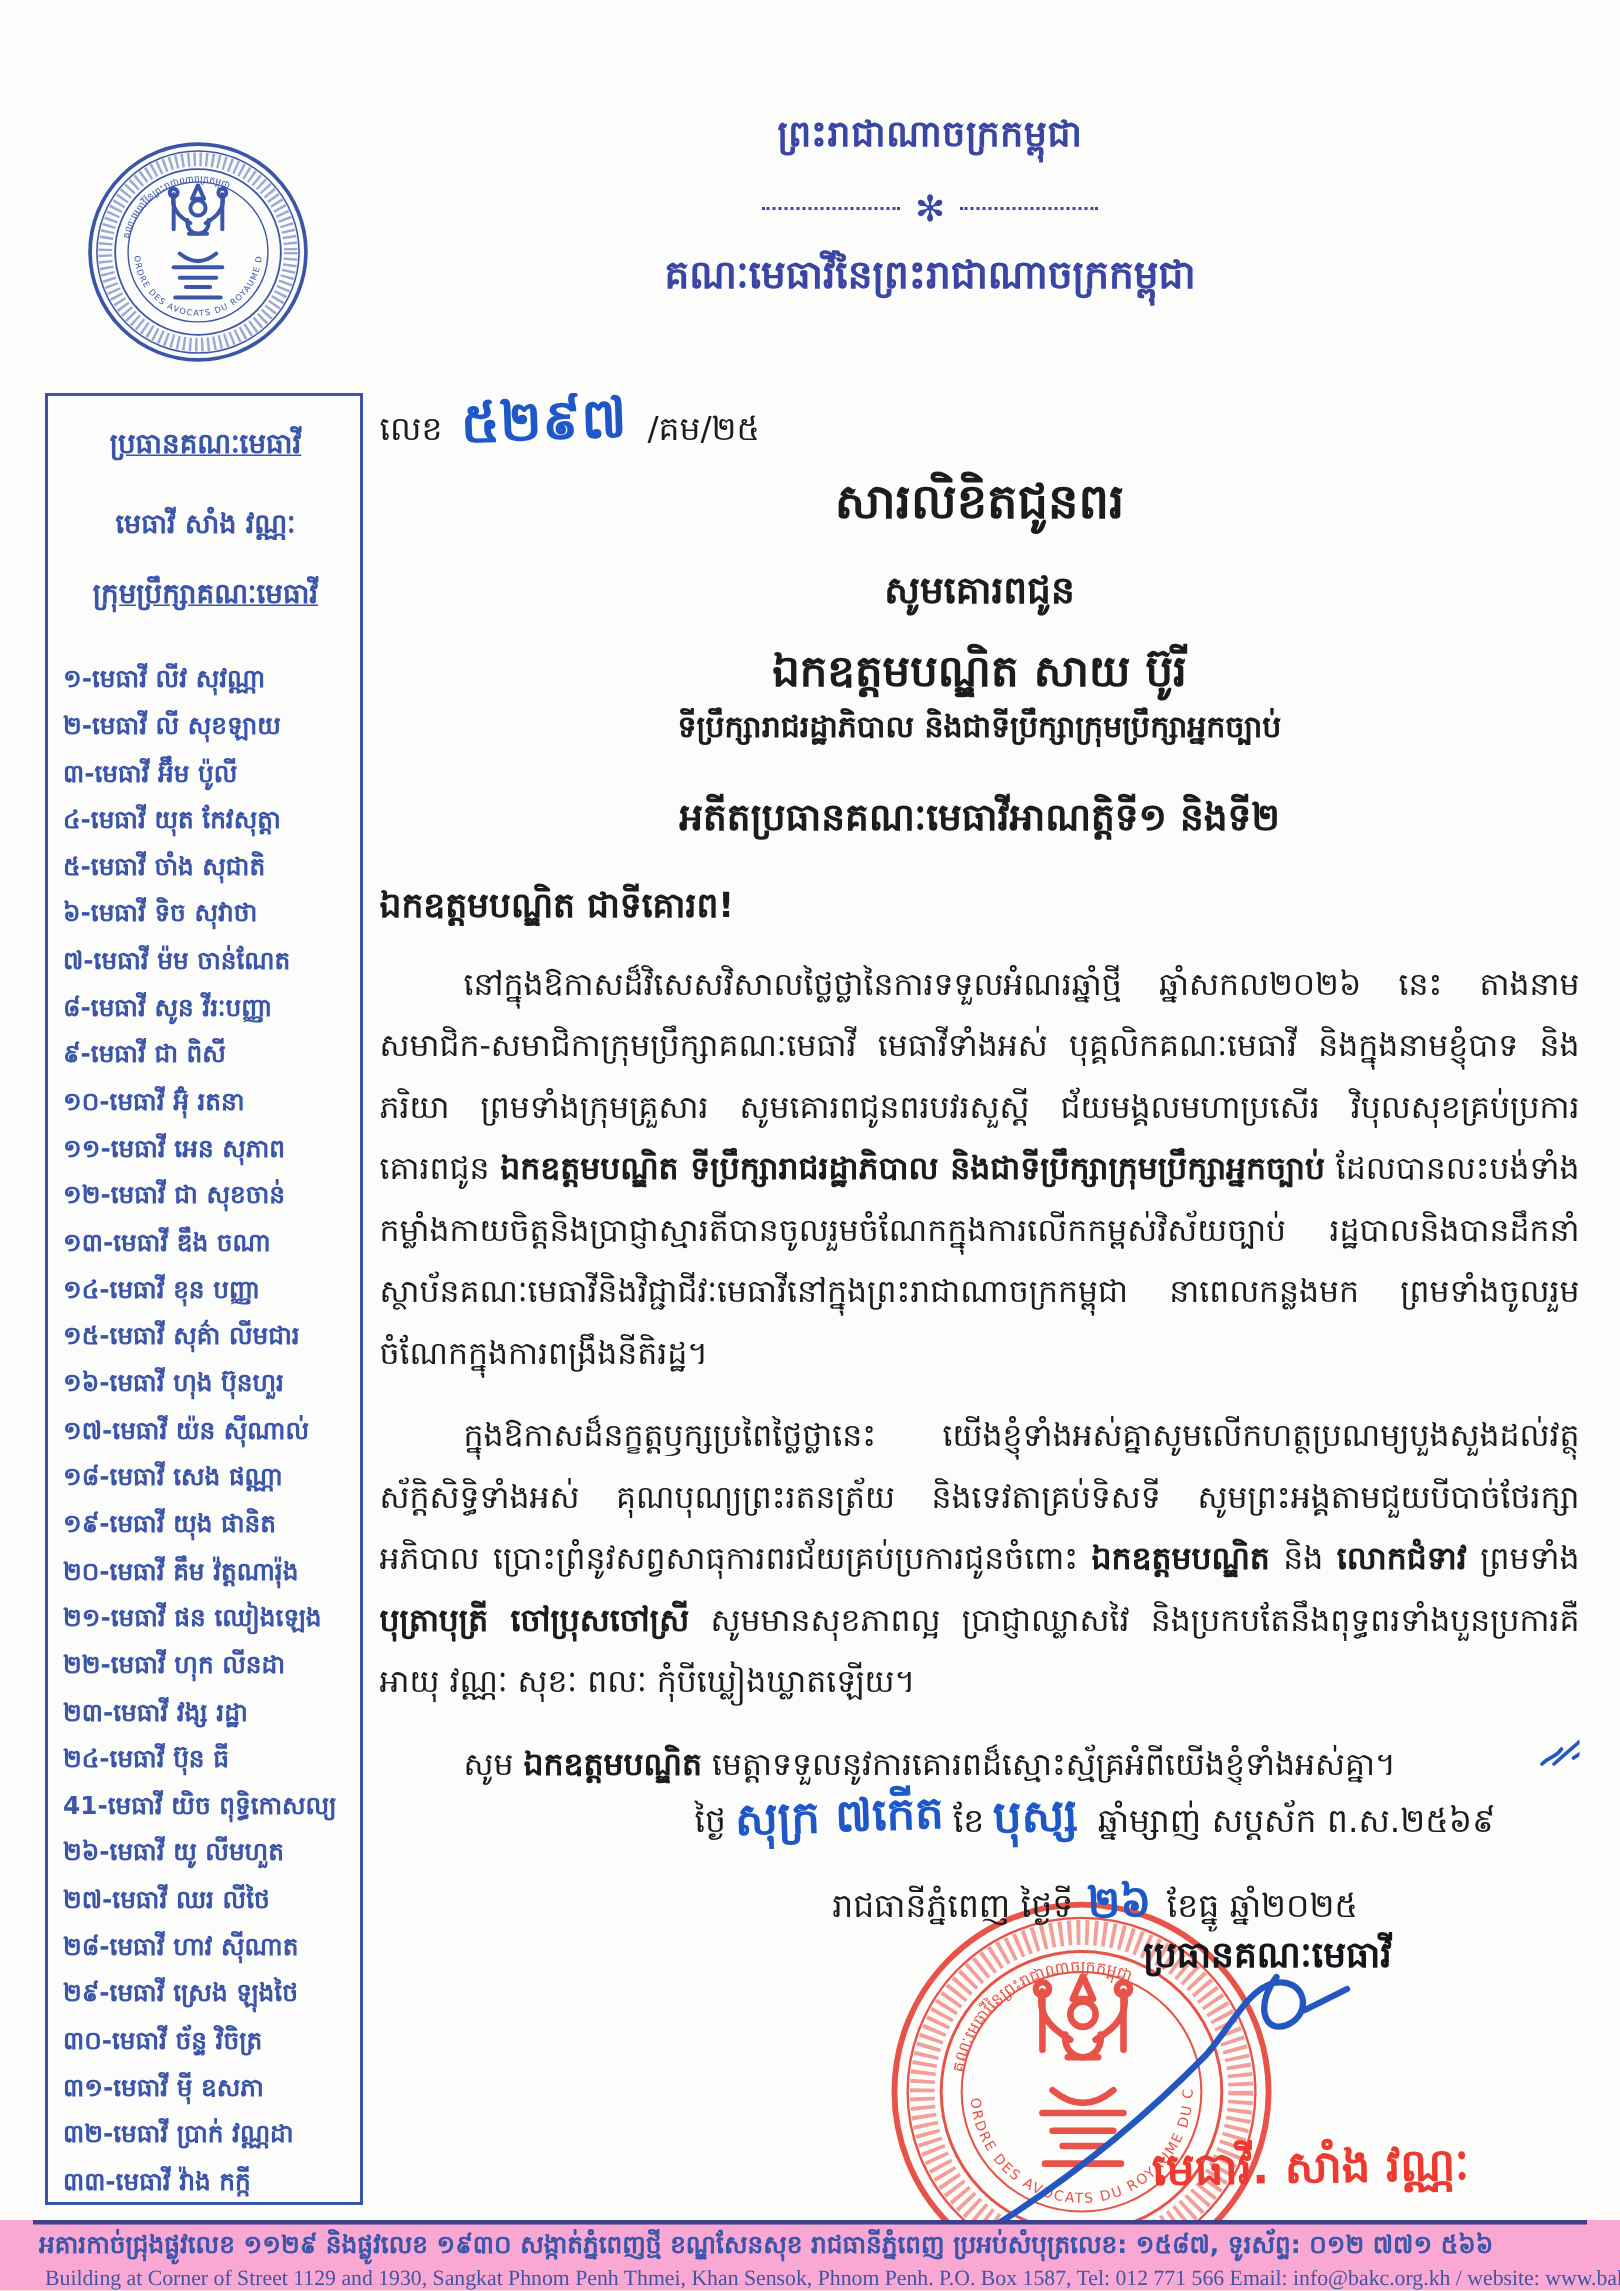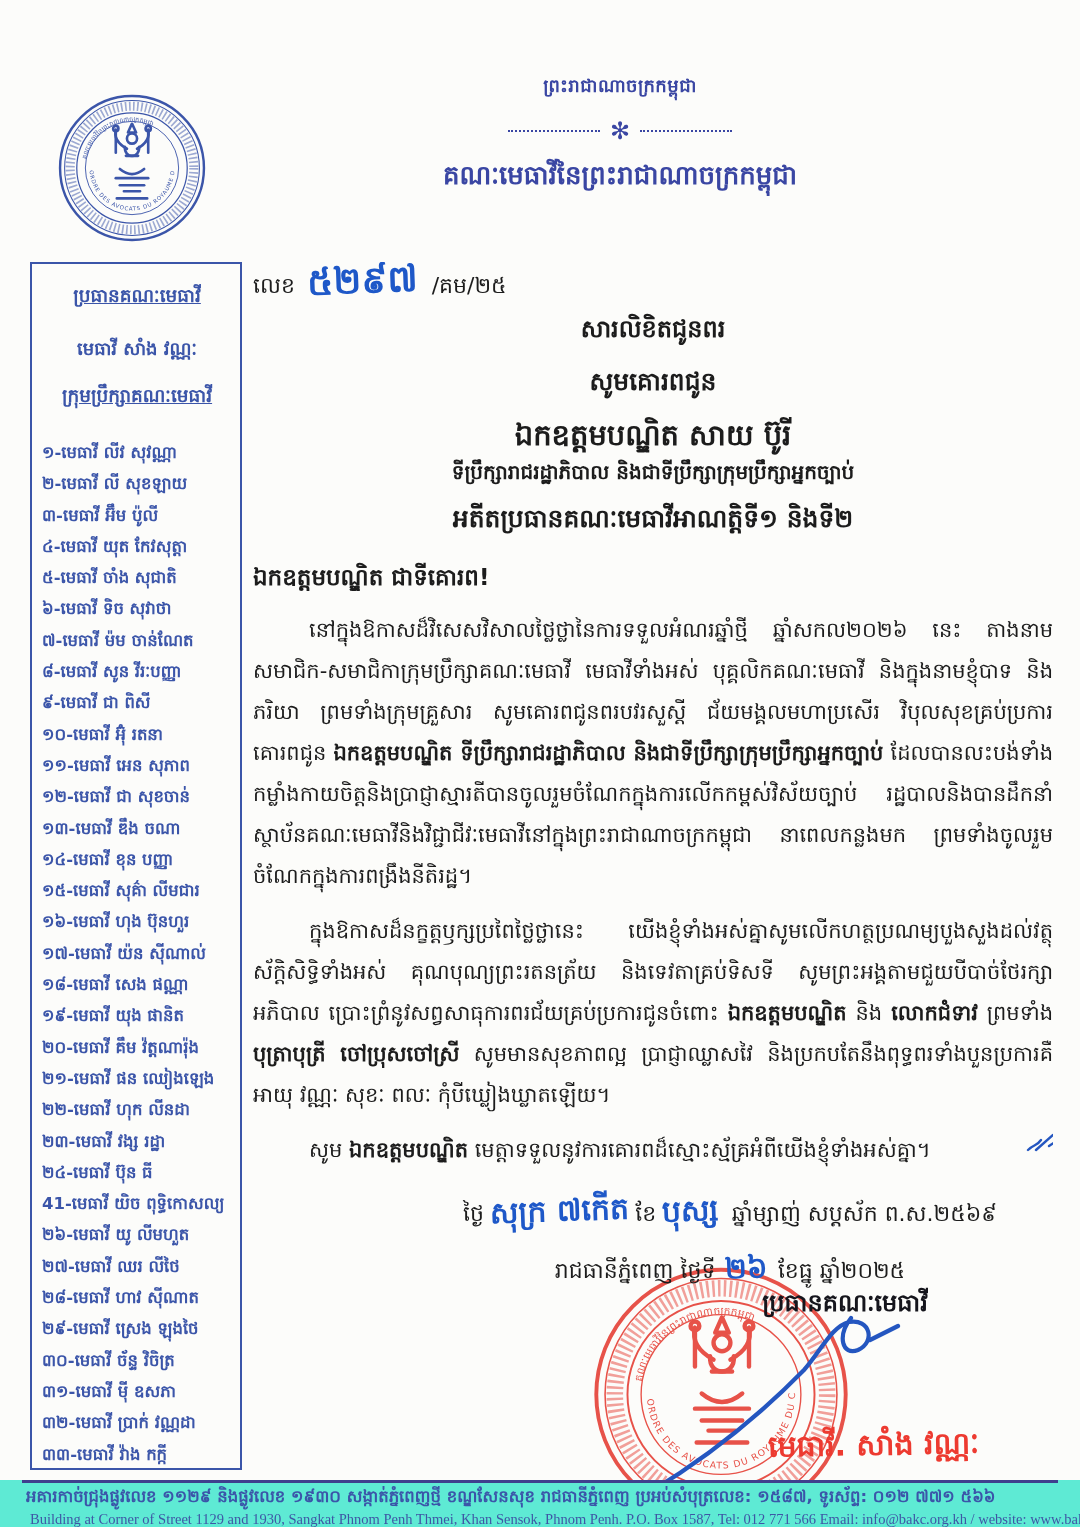--- a/index.html
+++ b/index.html
@@ -1,62 +1,62 @@
 <!DOCTYPE html>
 <html><head>
 <meta charset="utf-8">
 <style>
   html,body{margin:0;padding:0;background:#e9e7e2;}
   .page{position:relative;width:1080px;height:1527px;background:#fcfcfa;overflow:hidden;
         font-family:"DejaVu Sans","Liberation Sans",sans-serif;color:#1c1c1c;}
   
   .seal-blue{position:absolute;left:56px;top:92px;width:152px;height:152px;color:#3b55a9;}
   .letterhead{position:absolute;left:250px;top:74px;width:740px;text-align:center;color:#3a46a3;}
-  .lh1{font-size:18px;font-weight:bold;letter-spacing:.5px;}
+  .lh1{font-size:24px;font-weight:bold;letter-spacing:.5px;}
   .lh2{font-size:25px;font-weight:bold;margin-top:26px;}
   .divider{display:flex;align-items:center;justify-content:center;gap:10px;margin-top:18px;color:#3a46a3;}
   .dline{display:inline-block;width:92px;border-top:2px dotted #3a46a3;position:relative;}
   .dglyph{font-size:24px;line-height:1;}
   .lh3{font-size:26px;font-weight:bold;margin-top:16px;}
   
   .sidebar{position:absolute;left:30px;top:262px;width:212px;height:1208px;border:2px solid #3b55a9;
            box-sizing:border-box;padding:20px 6px 0 8px;color:#3b55a9;}
   .sb-h{font-size:18.5px;font-weight:bold;text-align:center;text-decoration:underline;margin-bottom:26px;}
   .sb-name{font-size:18px;font-weight:bold;text-align:center;margin-bottom:20px;}
   .sb-list{list-style:none;margin:6px 0 0 0;padding:0 0 0 2px;}
   .sb-item{font-size:16.5px;font-weight:600;line-height:31.3px;white-space:nowrap;overflow:hidden;}
   
   .content{position:absolute;left:253px;top:262px;width:800px;height:928px;overflow:hidden;}
   .ref-line{font-size:22px;height:52px;}
   .hand{color:#1e58c8;font-weight:bold;display:inline-block;transform:rotate(-2deg);}
   .ref-num{font-size:37px;margin:0 14px 0 12px;line-height:1;}
   .title-block{text-align:center;}
-  .t1{font-size:24px;font-weight:bold;font-family:Liberation Serif, serif;}
+  .t1{font-size:32px;font-weight:bold;font-family:Liberation Serif, serif;}
   .t2{font-size:25px;font-weight:bold;margin-top:17px;}
   .t3{font-size:29px;font-weight:bold;margin-top:15px;text-align:center;}
   .t4{font-size:20px;font-weight:bold;}
-  .t5{font-size:25px;font-weight:bold;margin-top:14px;}
+  .t5{font-size:25px;font-weight:bold;margin-top:28px;}
   .salutation{font-size:23px;font-weight:bold;margin:24px 0 0 0;}
   .para{font-size:21px;line-height:41px;text-align:justify;margin:14px 0 0 0;text-indent:56px;
         overflow-wrap:anywhere;}
   .closing{position:relative;}
   .tick{position:absolute;right:-6px;top:2px;width:34px;height:24px;}
   
   .date-block{position:absolute;left:420px;top:1192px;width:620px;text-align:center;font-size:22px;z-index:4;}
   .date-l1 .hand{font-size:30px;margin:0 6px;}
   .date-l2{margin-top:14px;}
   .date-l2 .hand{font-size:29px;margin:0 10px;}
   .sig-title{position:absolute;left:690px;top:1288px;width:310px;text-align:center;
              font-size:24px;font-weight:bold;color:#15151c;z-index:5;}
   .stamp{position:absolute;left:585px;top:1262px;width:272px;height:265px;color:#e6443a;opacity:.92;z-index:2;}
   .signature{position:absolute;left:608px;top:1292px;width:310px;height:215px;z-index:6;}
   .red-name{position:absolute;left:768px;top:1426px;font-size:30px;font-weight:bold;color:#ed3a30;z-index:6;
             transform:rotate(-1deg);}
   
-  .footer{position:absolute;left:0;top:1480px;width:1080px;z-index:7;background:#5eead4;}
+  .footer{position:absolute;left:0;top:1480px;width:1080px;z-index:7;background:#f9a8d4;}
   .footer-rule{margin:0 22px;border-top:3px solid #3f3f8e;}
   .f-kh{margin:3px 24px 0 26px;font-size:16.5px;font-weight:600;color:#3b55a9;white-space:nowrap;}
   .f-en{margin:1px 24px 0 30px;font-size:14.5px;color:#3e57a5;white-space:nowrap;
         font-family:"Liberation Serif","DejaVu Serif",serif;}
 </style>
 </head>
 <body>
 
 <svg width="0" height="0" style="position:absolute">
   <defs>

